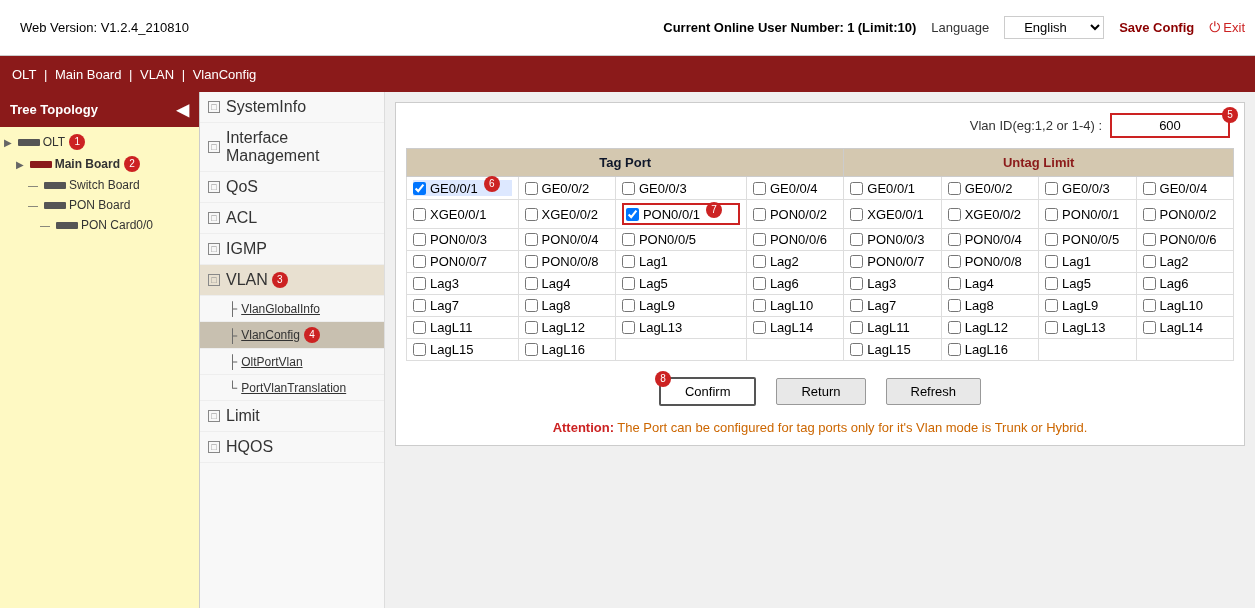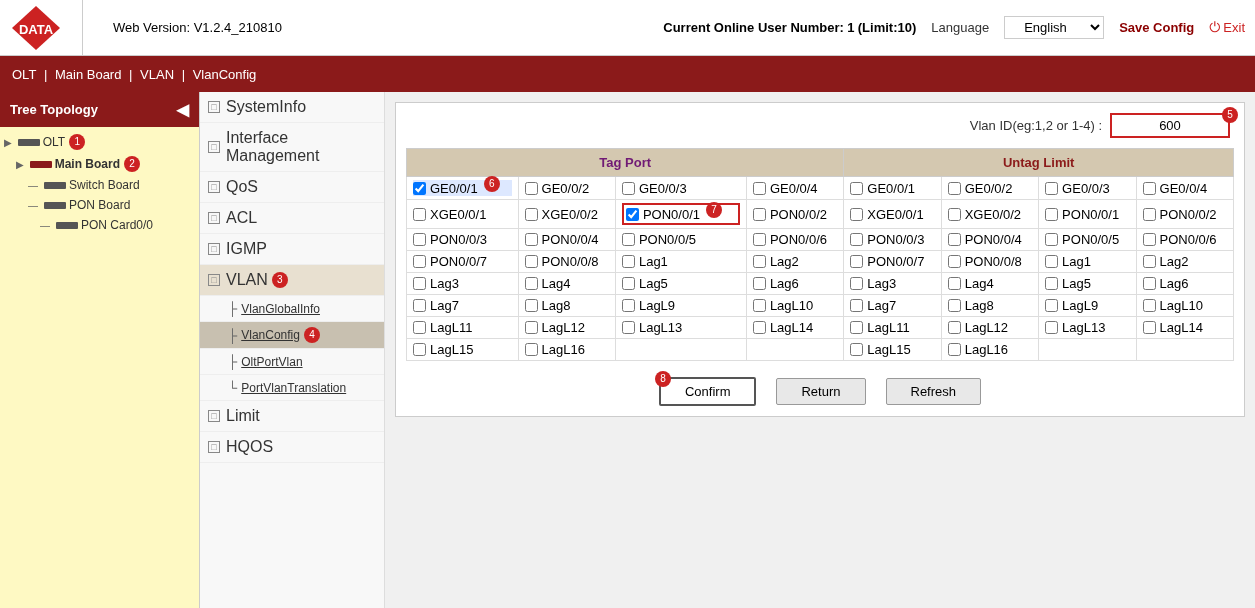--- a/index.html
+++ b/index.html
@@ -86,21 +86,21 @@
     .vlan-id-label { font-size: 13px; color: #333; margin-right: 8px; }
     .vlan-id-input {
       border: 2px solid #cc2222; padding: 3px 6px; width: 120px; font-size: 13px; text-align: center;
     }
     .port-table {
       width: 100%; border-collapse: collapse; border: 1px solid #ccc;
     }
     .port-table th {
       background: #d4c8b0; text-align: center; padding: 6px; font-size: 13px; border: 1px solid #ccc;
     }
-    .port-table th.tag { color: #701a75; font-weight: bold; }
+    .port-table th.tag { color: #0f172a; font-weight: bold; }
     .port-table th.untag { color: #8B1A1A; font-weight: bold; }
     .port-table td {
       padding: 3px 6px; border: 1px solid #ddd; font-size: 12px;
     }
     .port-cell {
       display: flex; align-items: center; gap: 2px; white-space: nowrap;
     }
     .port-cell input[type=checkbox] { margin-right: 2px; }
     .port-cell.checked-blue { background: #dde8ff; }
 
@@ -115,30 +115,20 @@
 
     .attention-row {
       margin-top: 14px; text-align: center; font-size: 12px; color: #cc6600;
     }
     .attention-row .att-label { color: #cc2222; font-weight: bold; }
   </style>
 </head>
 <body>
 
 <div class="header">
-  <div class="logo-area">
-    <div style="display:flex;align-items:center;gap:0;">
-      <div style="position:relative;width:52px;height:48px;">
-        <svg width="52" height="48" viewBox="0 0 52 48">
-          <polygon points="26,2 50,24 26,46 2,24" fill="#cc2222"></polygon>
-          <text x="26" y="30" text-anchor="middle" font-size="16" font-weight="bold" fill="white" font-family="Arial">DATA</text>
-        </svg>
-      </div>
-    </div>
-  </div>
   <div style="padding-left:10px;">
     <span>Web Version: V1.2.4_210810</span>
   </div>
   <div class="header-right">
     <div class="online-info">
       <span>Current Online User Number:</span>
       <span>1</span>
       <span>(Limit:10)</span>
     </div>
     <span class="language-label">Language</span>
@@ -686,15 +676,19 @@
 
       <div class="buttons-row">
         <div style="position:relative;display:inline-block;">
           <button class="btn confirm">Confirm</button>
           <span class="badge-num" style="position:absolute;top:-6px;left:-8px;">8</span>
         </div>
         <button class="btn">Return</button>
         <button class="btn">Refresh</button>
       </div>
 
+      <div class="attention-row">
+        <span class="att-label">Attention:</span>
+        <span>The Port can be configured for tag ports only for it's Vlan mode is Trunk or Hybrid.</span>
+      </div>
     </div>
   </div>
 </div>
 
 </body></html>

